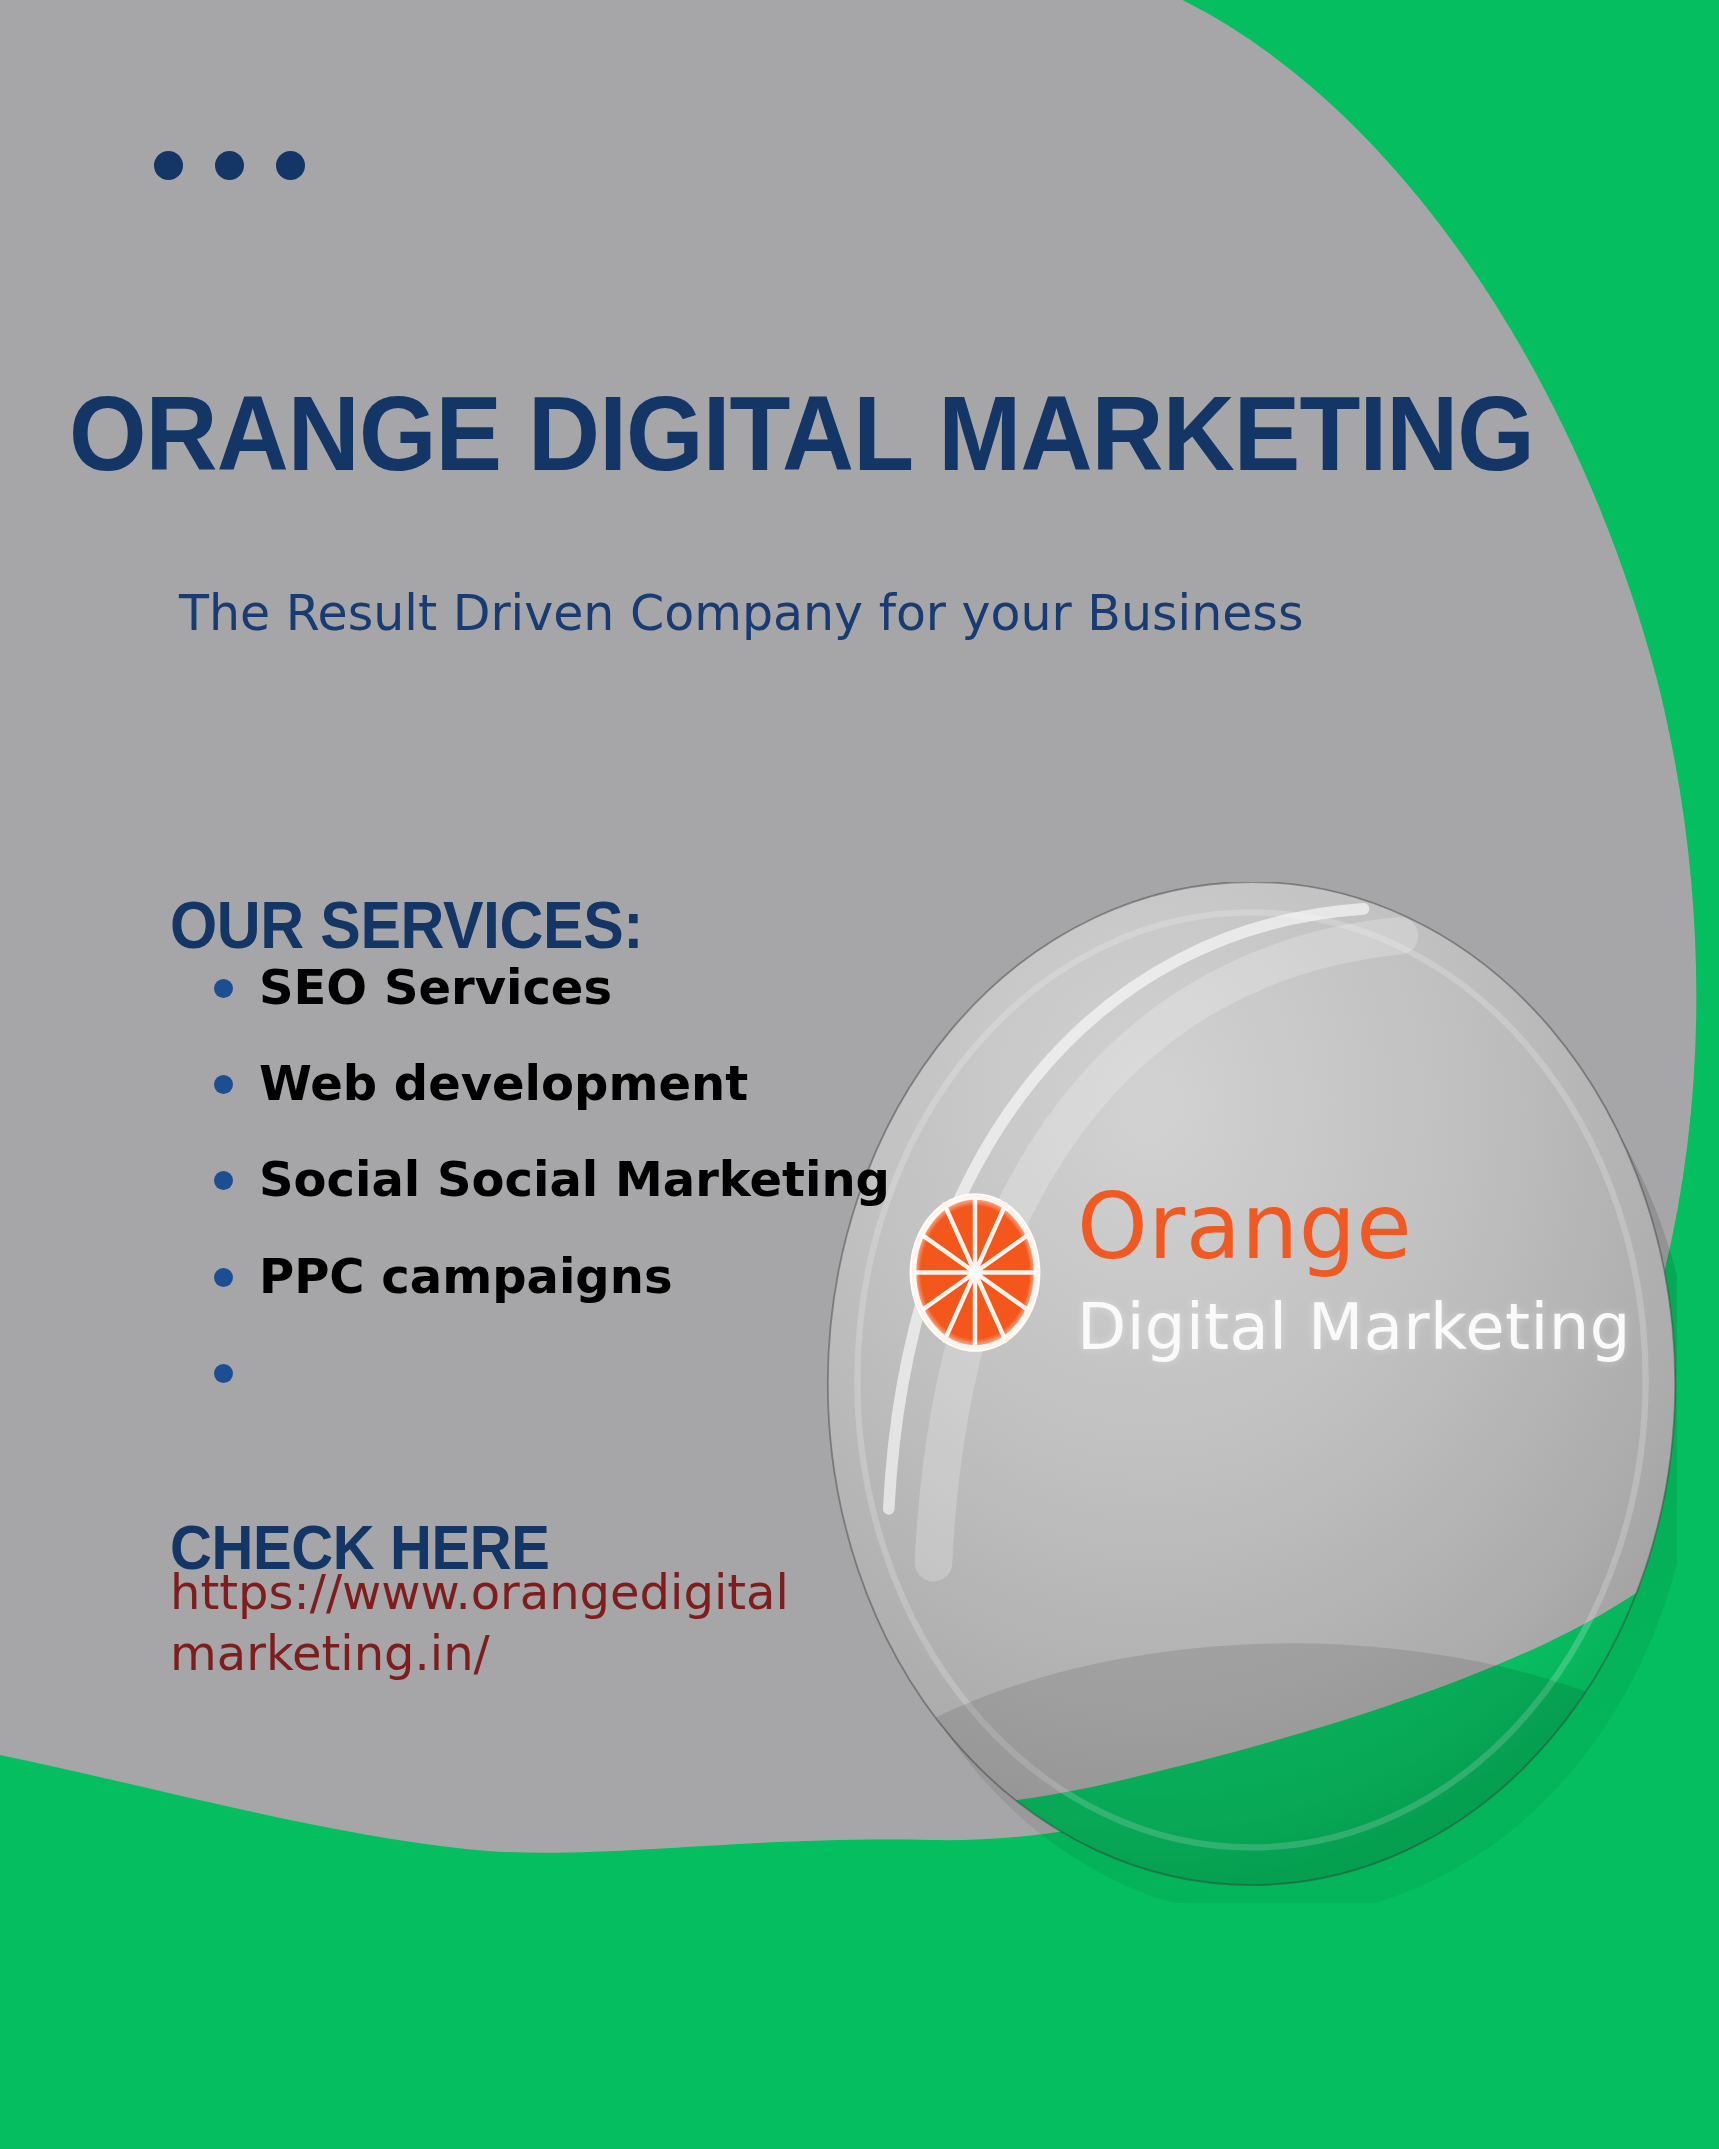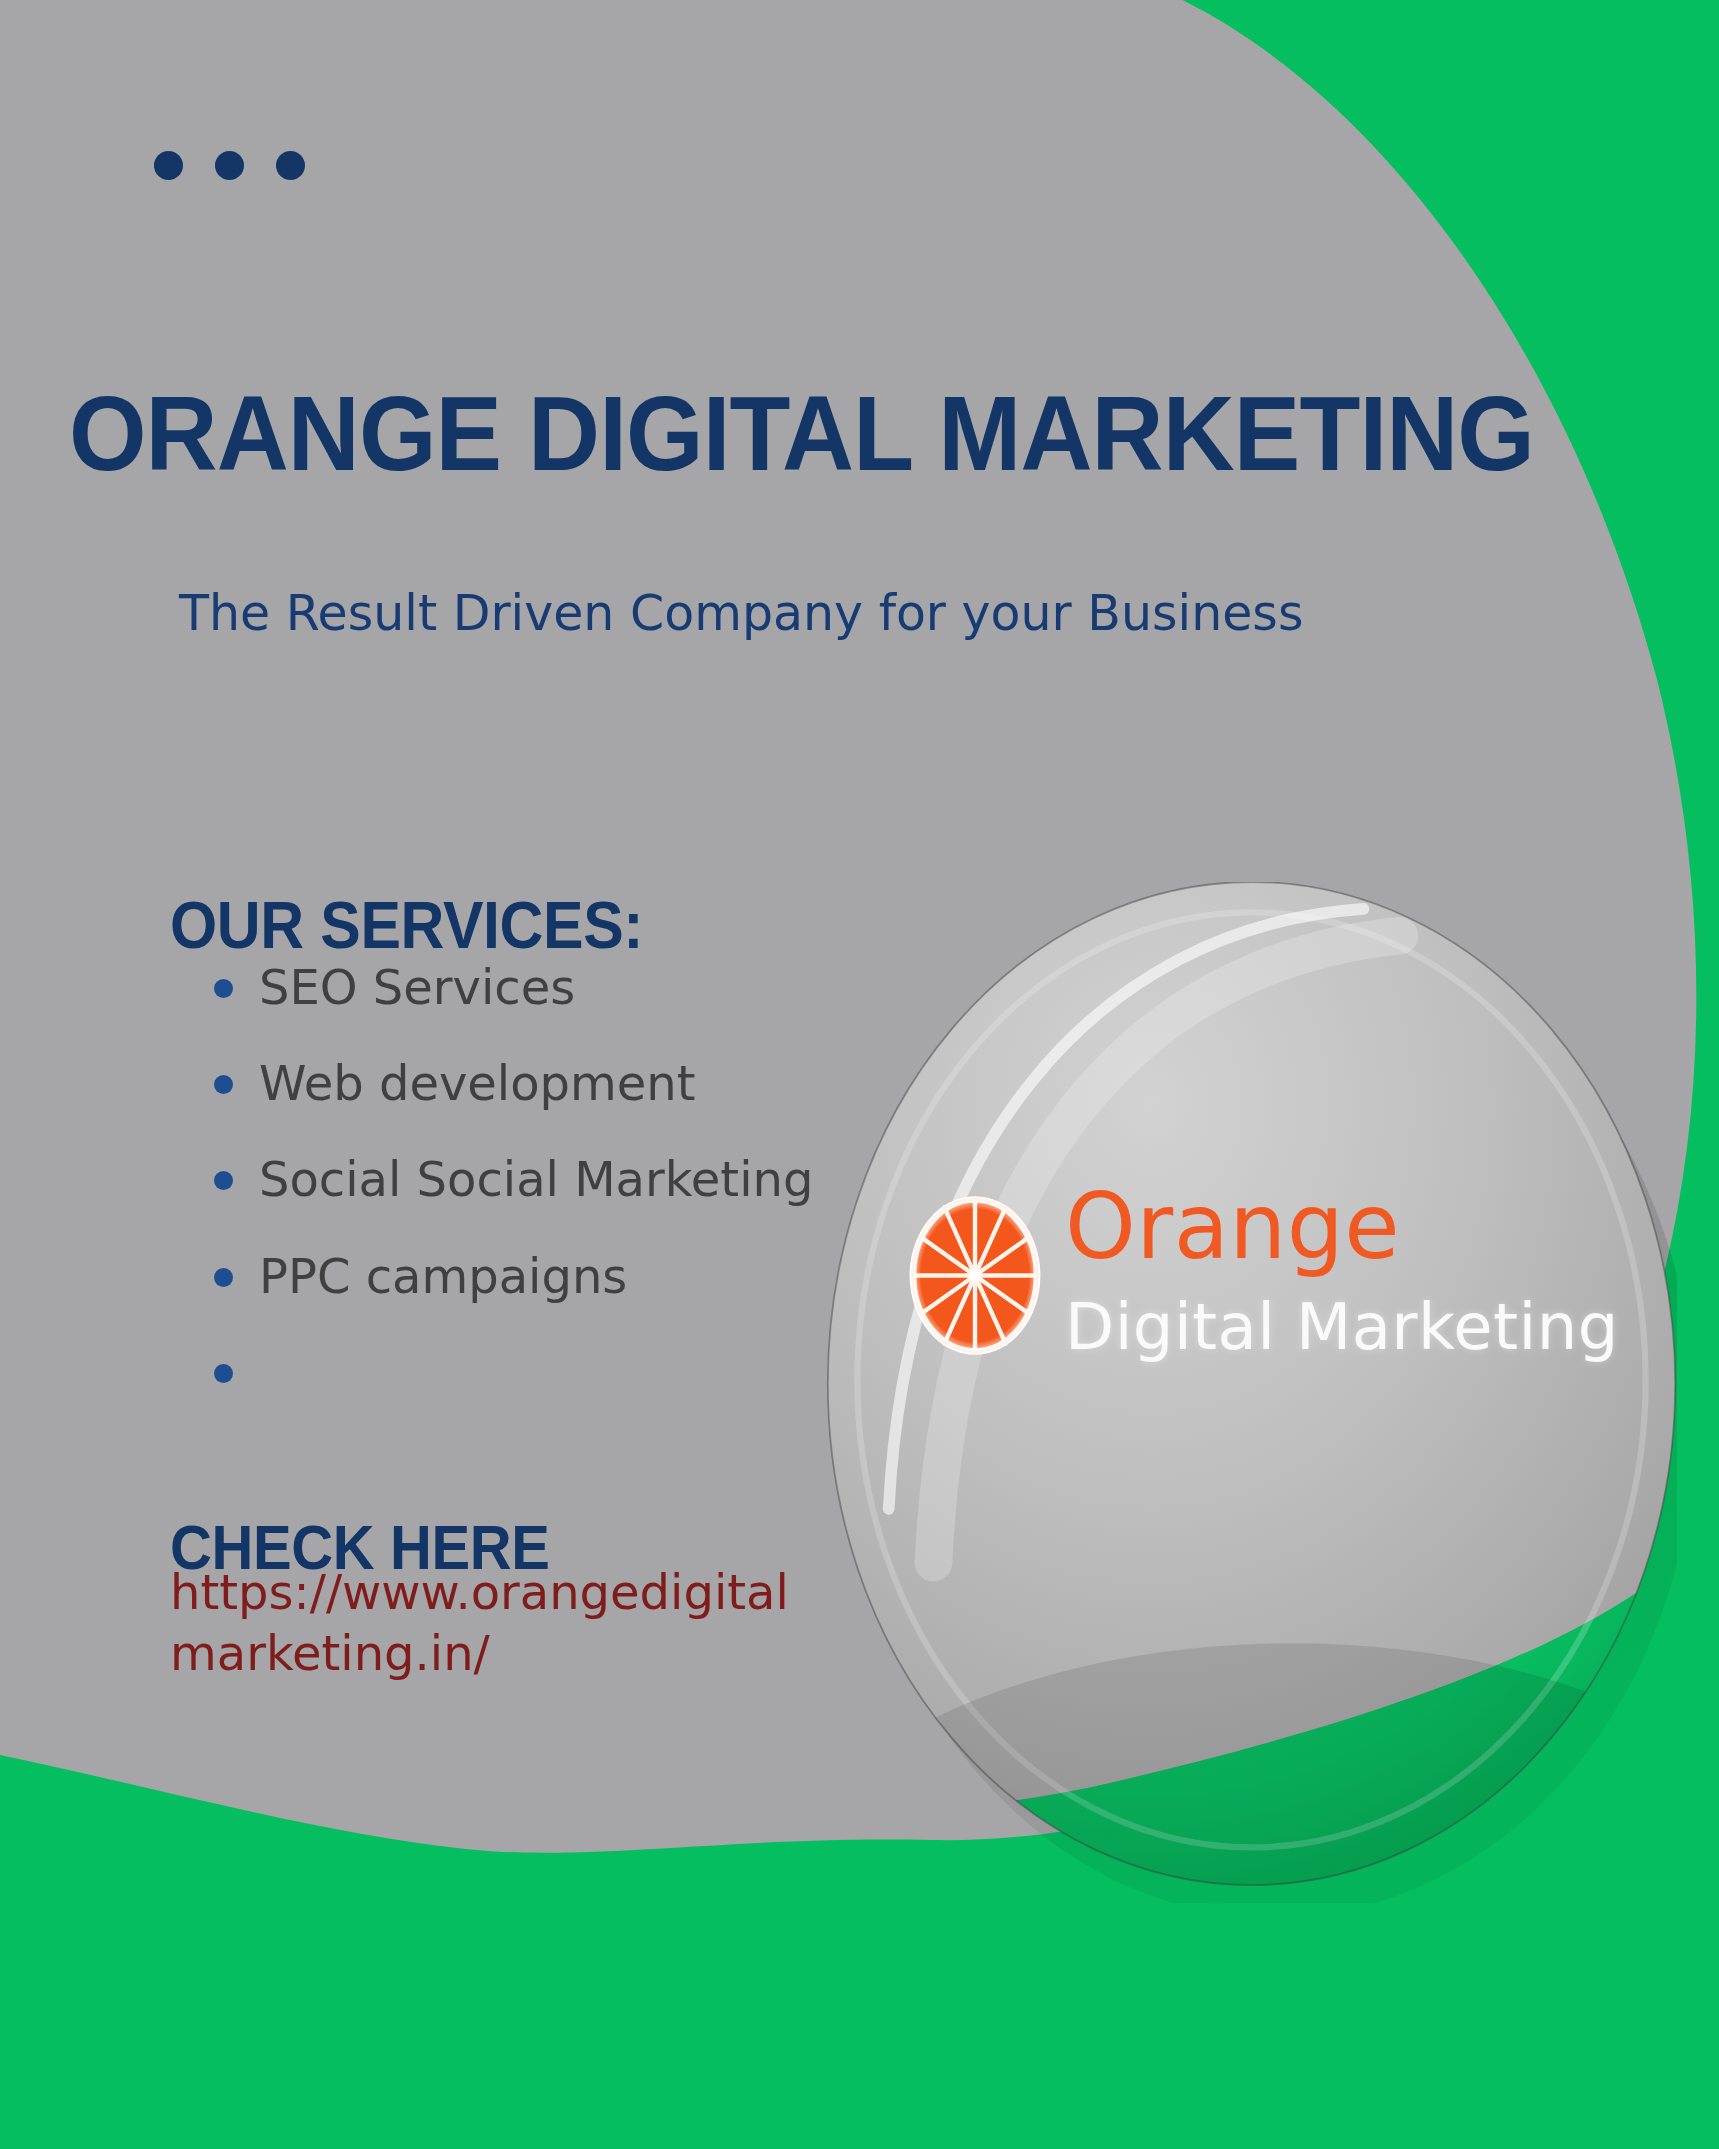--- a/index.html
+++ b/index.html
@@ -39,22 +39,22 @@
   }
   .badge-svg { display: block; width: 100%; height: 100%; }
 
   
   .badge-content {
     position: absolute;
     left: 905px;
     top: 1178px;
     width: 788px;
     display: flex;
-    align-items: flex-end;
-    gap: 20px;
+    align-items: center;
+    gap: 32px;
   }
   .orange-slice-icon {
     width: 140px;
     height: 167px;
     flex: 0 0 auto;
     margin-top: 9px;
   }
   .logo-text-block {
     display: flex;
     flex-direction: column;
@@ -151,23 +151,23 @@
     top: 946px;
     width: 681px;
     margin: 0;
     padding: 0 0 0 57px;
     list-style: none;
   }
   .services-list li {
     position: relative;
     font-family: "DejaVu Sans", sans-serif;
     font-size: 48px;
-    font-weight: 400;
+    font-weight: 700;
     line-height: 1.40;
-    color: #404040;
+    color: #000000;
     margin-bottom: 29px;
   }
   .services-list li::before {
     content: "";
     position: absolute;
     left: -45px;
     top: 25px;
     width: 19px;
     height: 19px;
     border-radius: 50%;

